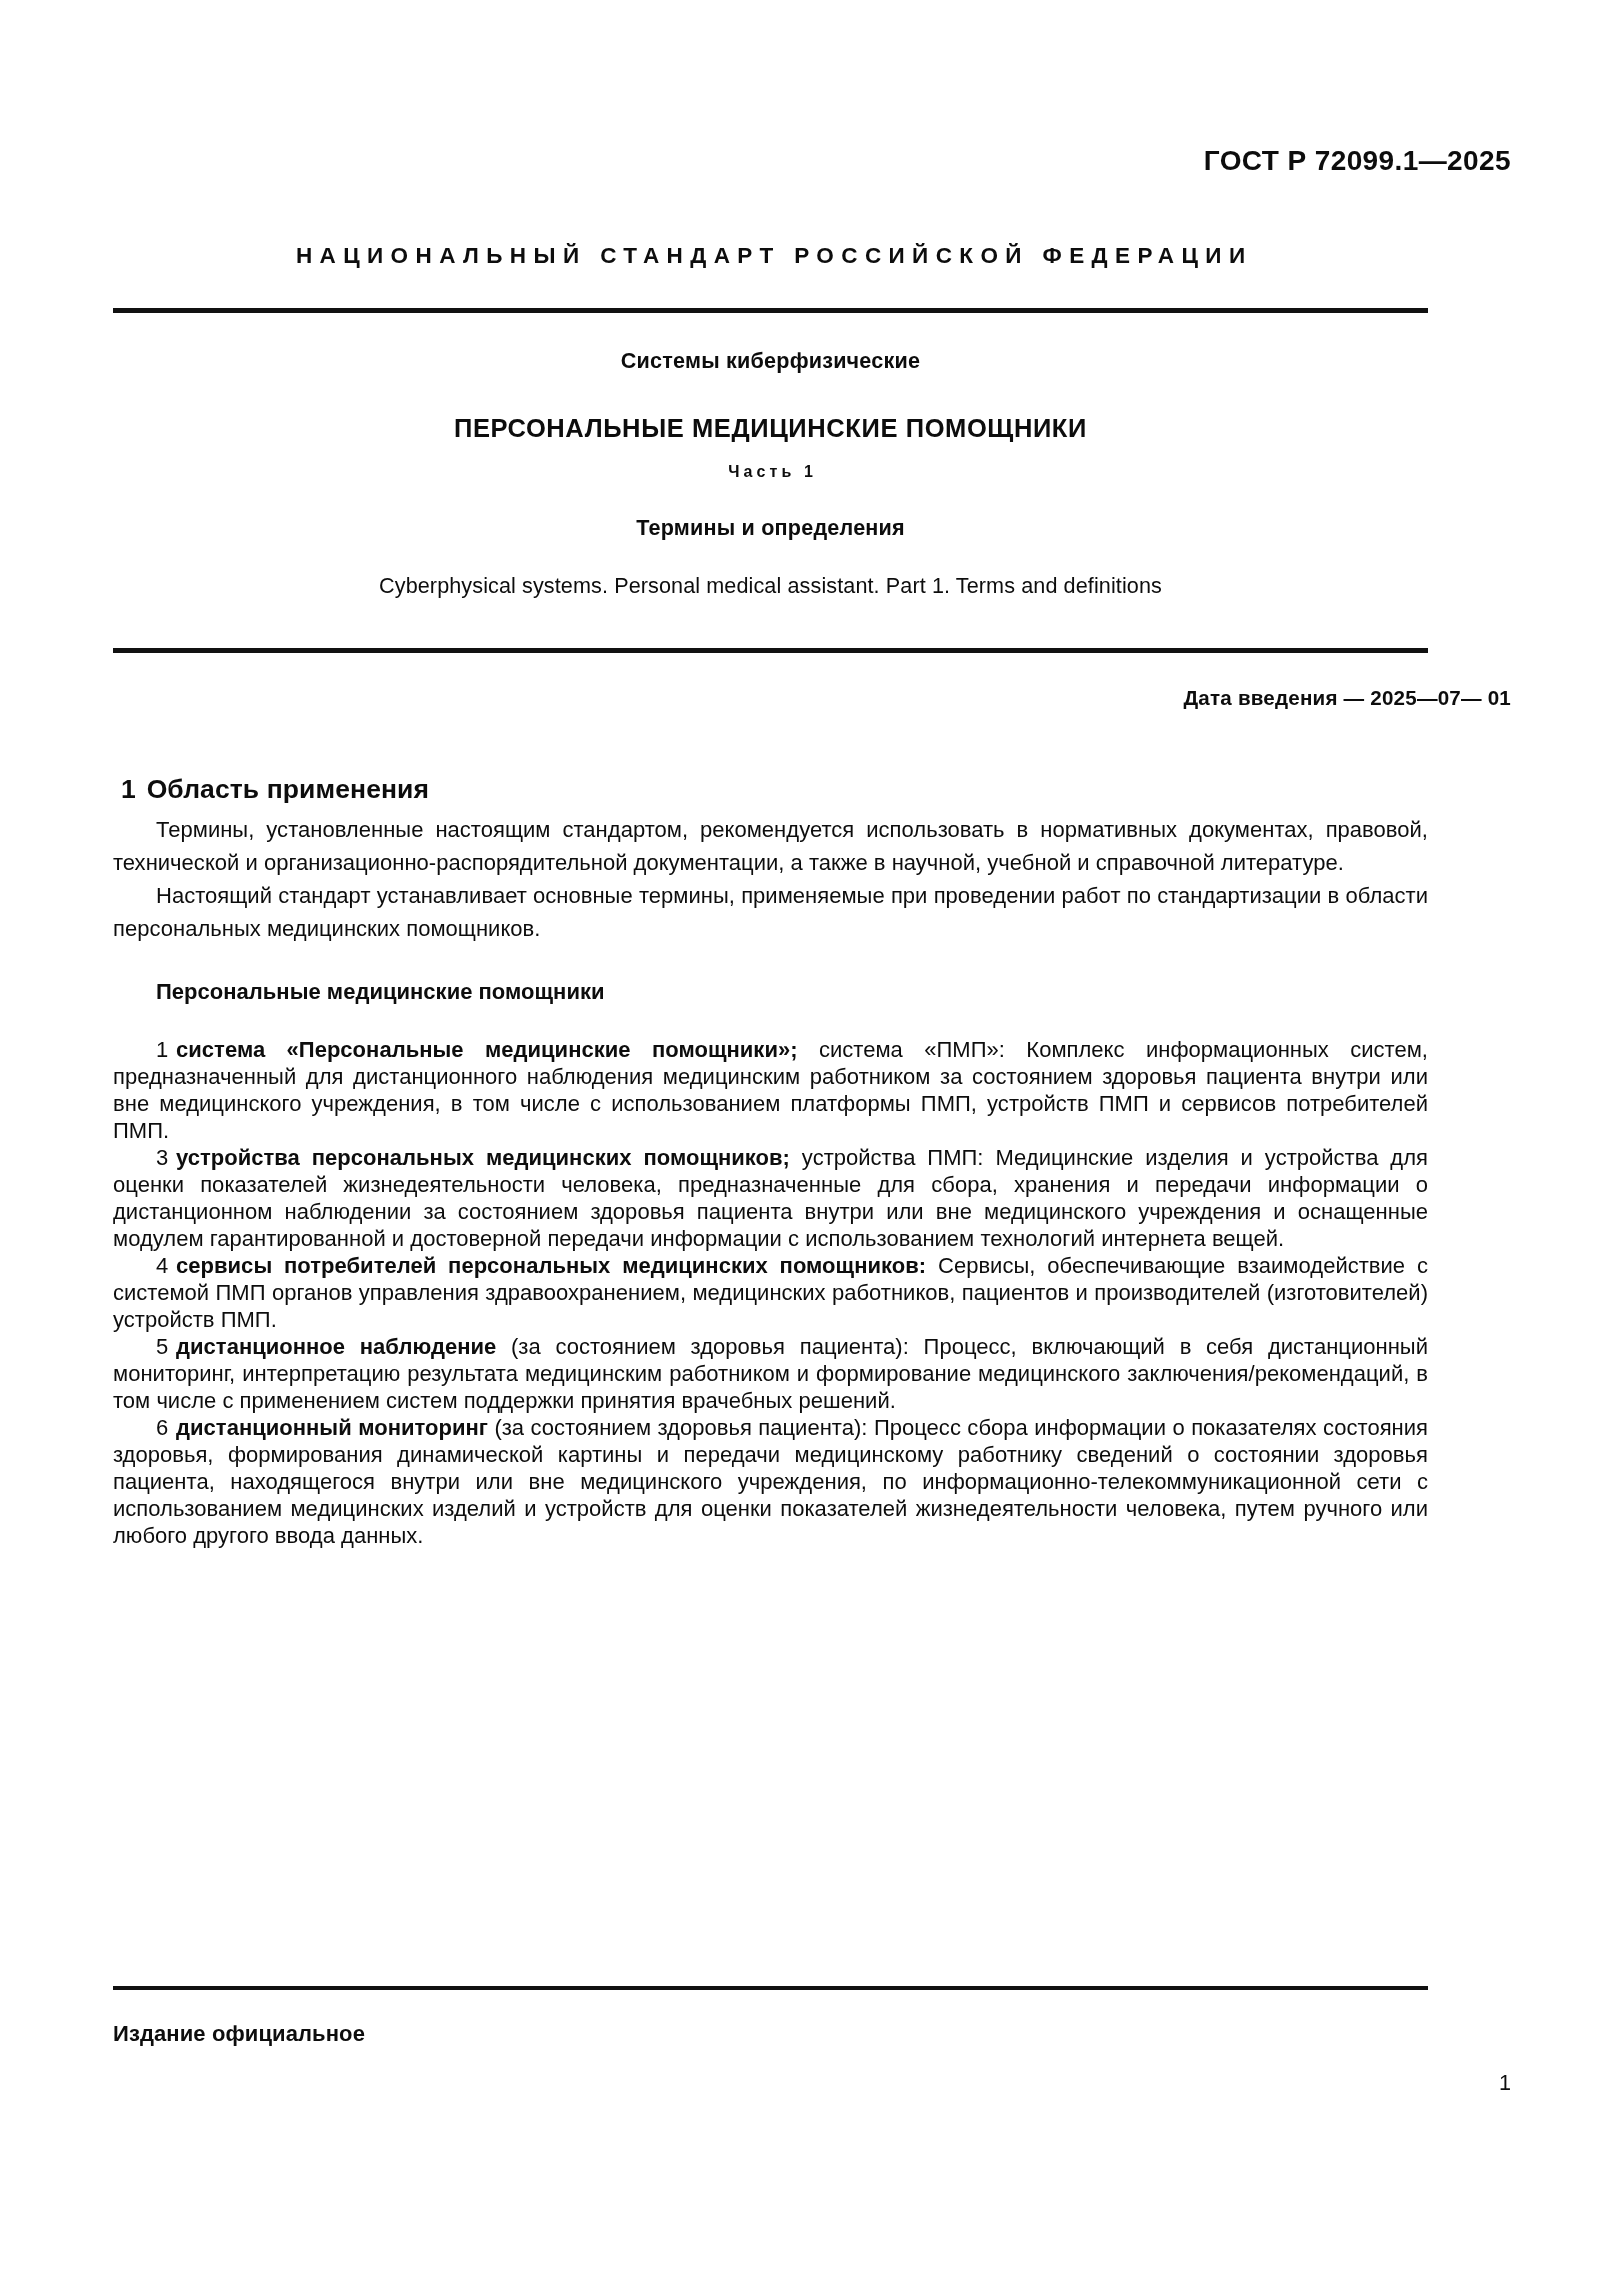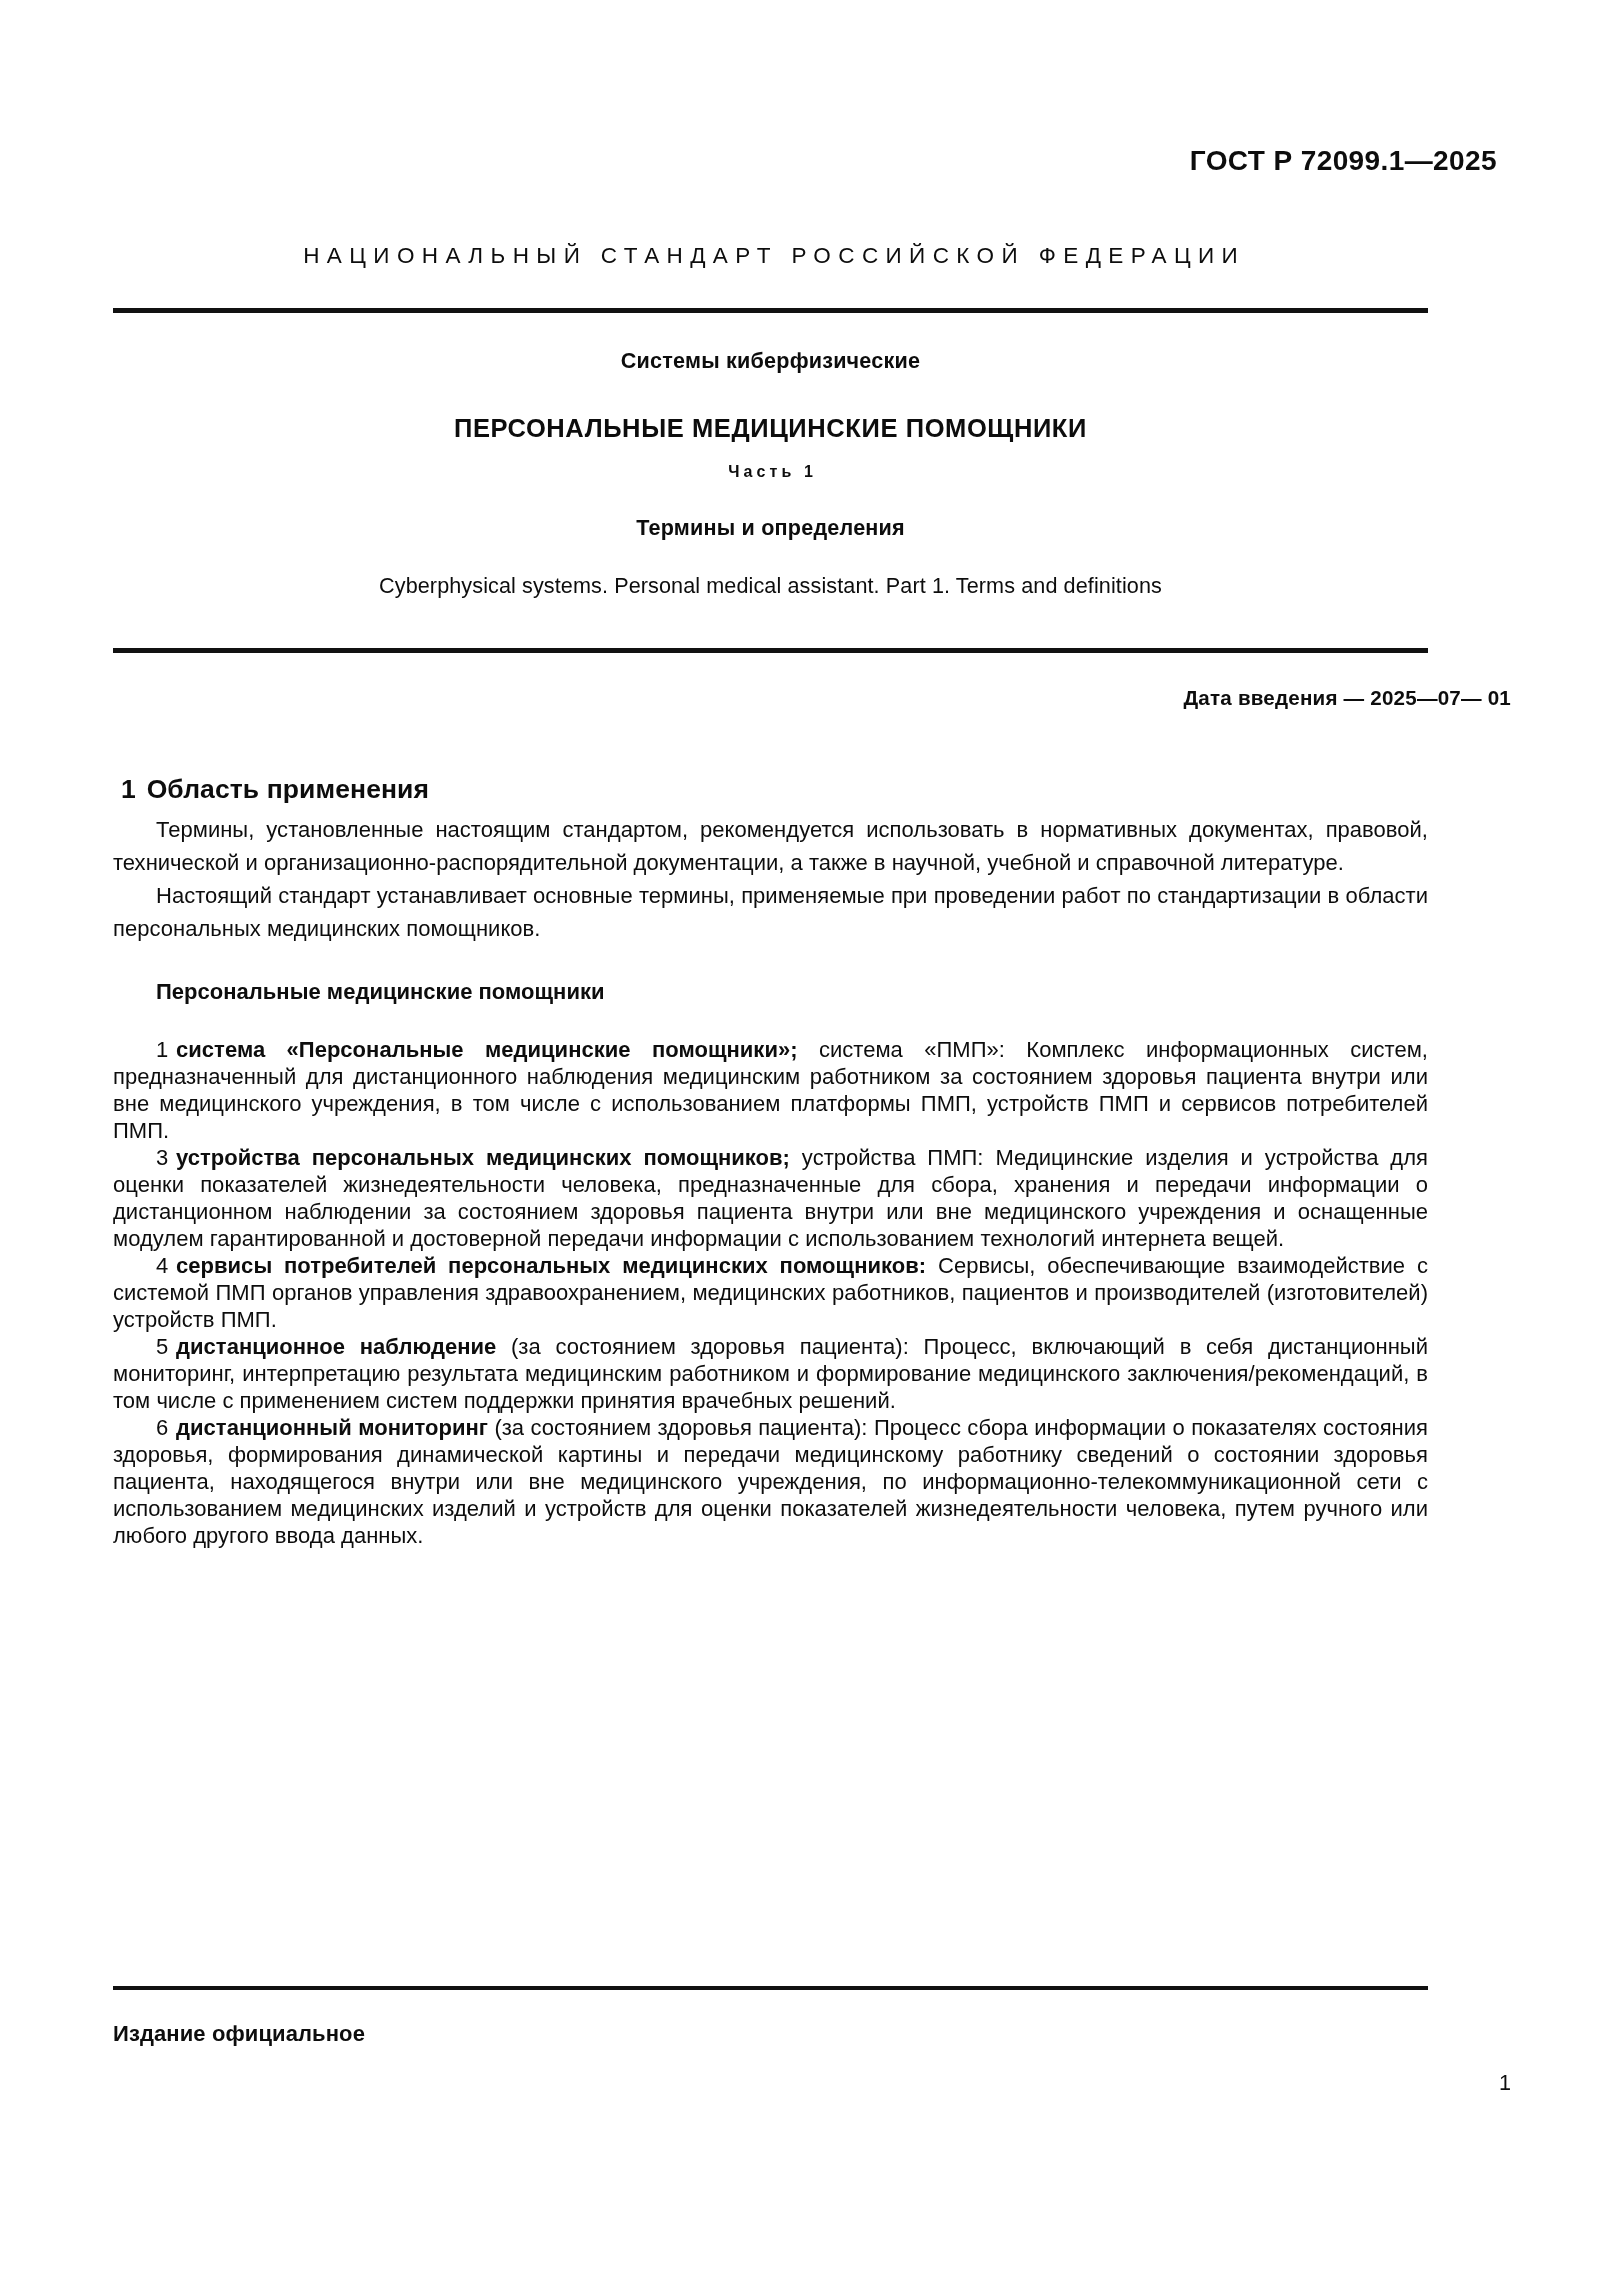--- a/index.html
+++ b/index.html
@@ -19,35 +19,35 @@
     margin: 0 auto;
     background: #ffffff;
     overflow: hidden;
     box-sizing: border-box;
   }
 
   
   .doc-number {
     position: absolute;
     top: 145px;
-    right: 124px;
+    right: 110px;
     font-size: 28px;
     font-weight: bold;
     letter-spacing: 0.4px;
     white-space: nowrap;
   }
 
   .national-line {
     position: absolute;
     top: 243px;
     left: 113px;
     width: 1315px;
     text-align: center;
     font-size: 22.5px;
-    font-weight: normal;
+    font-weight: bold;
     letter-spacing: 7.4px;
     text-indent: 7.4px;
     white-space: nowrap;
   }
 
   .rule {
     position: absolute;
     left: 113px;
     width: 1315px;
     background: #111111;

